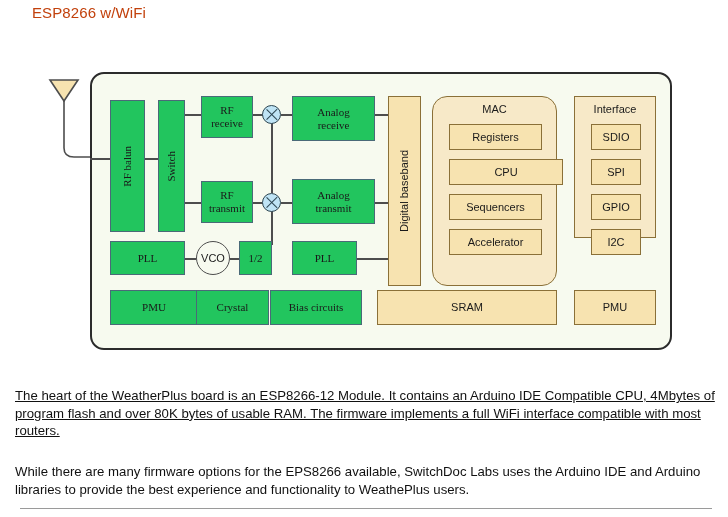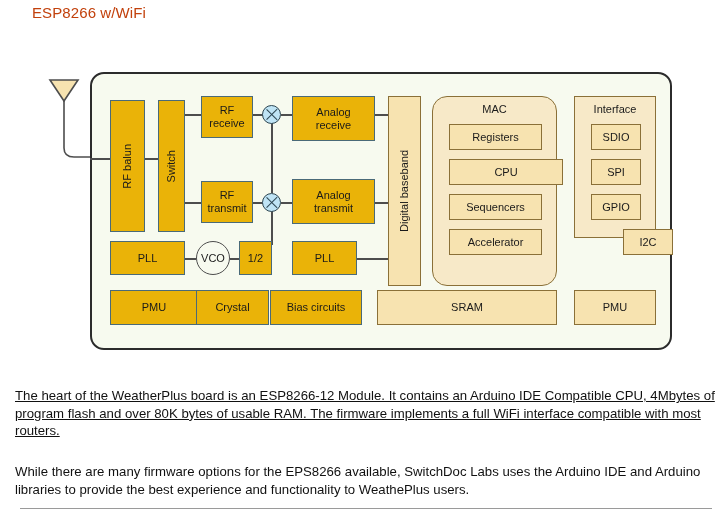--- a/index.html
+++ b/index.html
@@ -57,22 +57,23 @@
     border: 1.5px solid #4d4d4d;
     display: flex;
     align-items: center;
     justify-content: center;
     text-align: center;
     font-size: 11px;
     line-height: 13px;
     color: #1a1a1a;
   }
   .blk-blue {
-    background: #eab308;
+    background: #22c55e;
     border-color: #4a6a78;
+    font-family: Liberation Serif, serif;
   }
   .blk-gold {
     background: #f7e3b0;
     border-color: #8a7038;
   }
   .blk-panel {
     background: #f7e9c8;
     border-color: #8a7038;
   }
   .vert {
@@ -259,21 +260,21 @@
     <div class="panel-title">Interface</div>
     <div class="blk blk-gold" style="left:16px; top:27px; width:50px; height:26px;">
       <span>SDIO</span>
     </div>
     <div class="blk blk-gold" style="left:16px; top:62px; width:50px; height:26px;">
       <span>SPI</span>
     </div>
     <div class="blk blk-gold" style="left:16px; top:97px; width:50px; height:26px;">
       <span>GPIO</span>
     </div>
-    <div class="blk blk-gold" style="left:16px; top:132px; width:50px; height:26px;margin-left:32px;">
+    <div class="blk blk-gold" style="left:16px; top:132px; width:50px; height:26px;">
       <span>I2C</span>
     </div>
   </div>
 
   <div class="blk blk-blue" style="left:18px; top:216px; width:88px; height:35px;">
     <span>PMU</span>
   </div>
   <div class="blk blk-blue" style="left:104px; top:216px; width:73px; height:35px;">
     <span>Crystal</span>
   </div>

